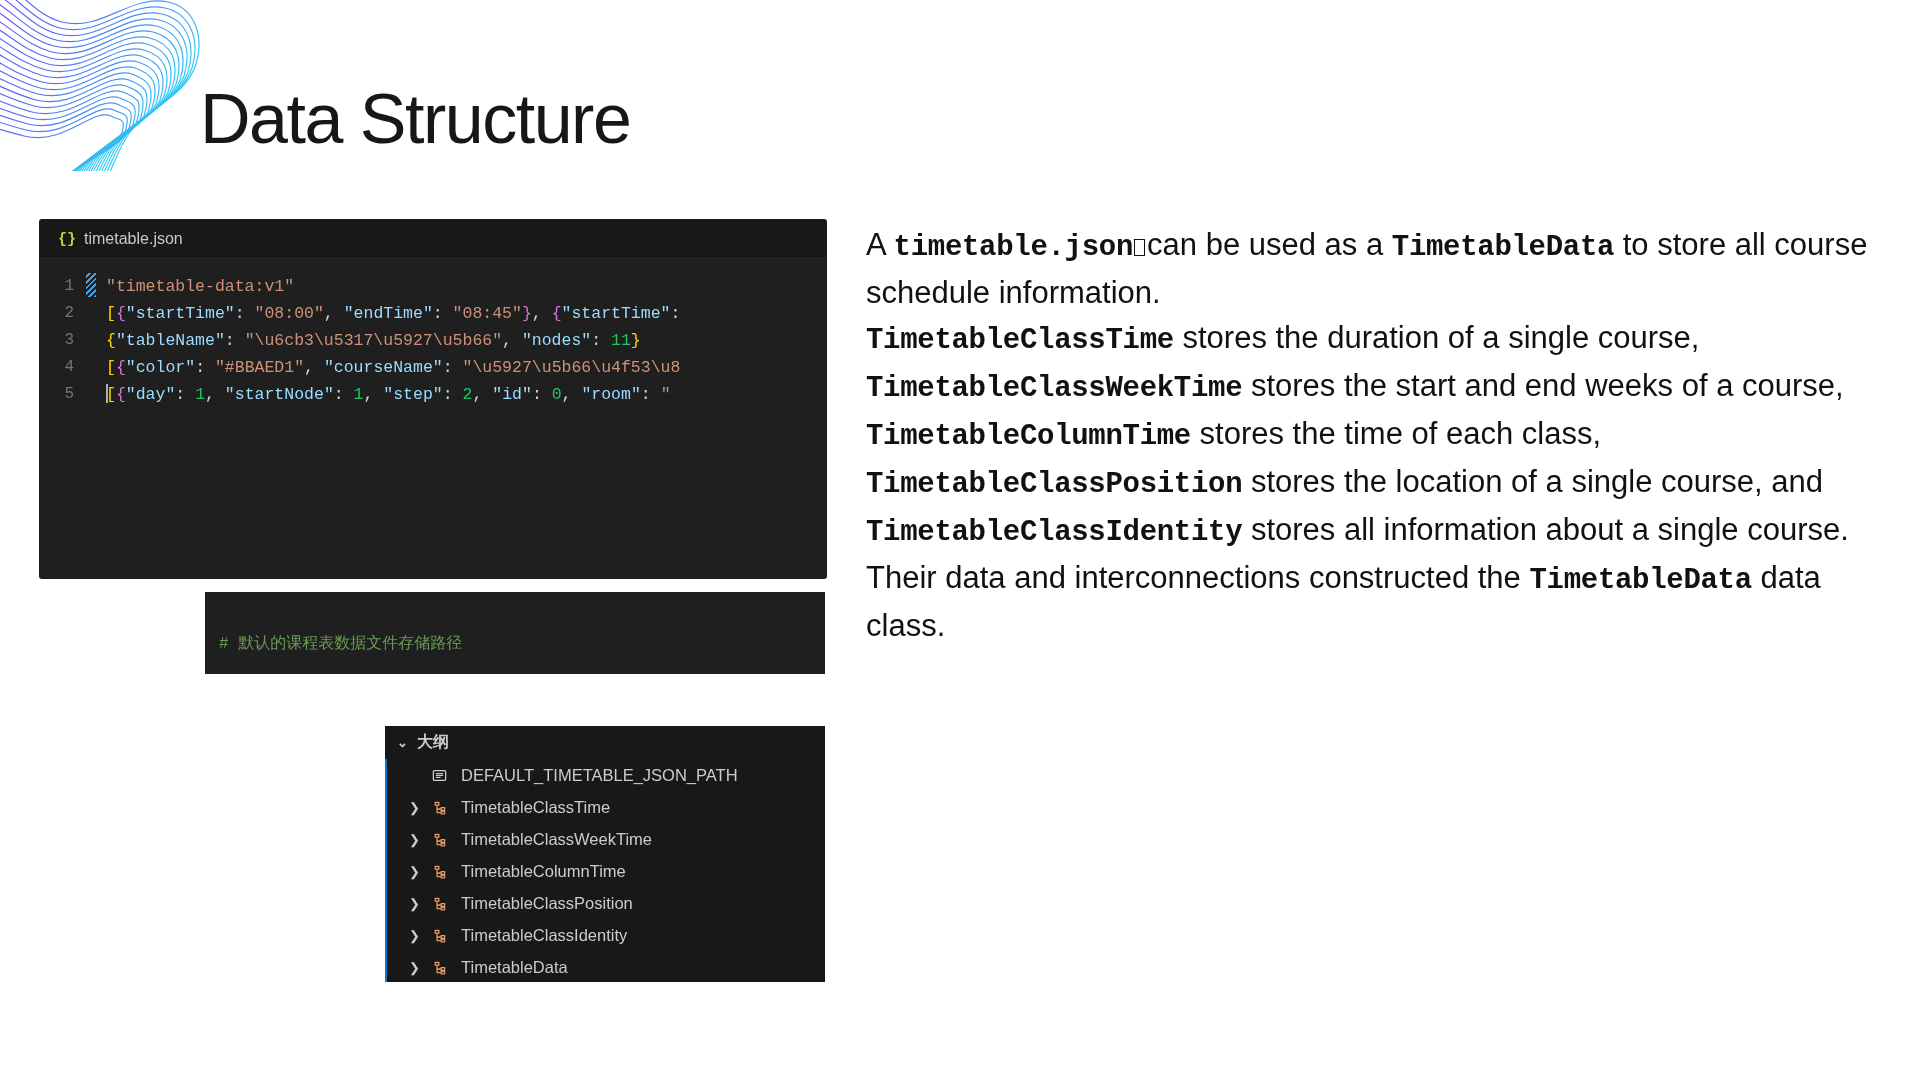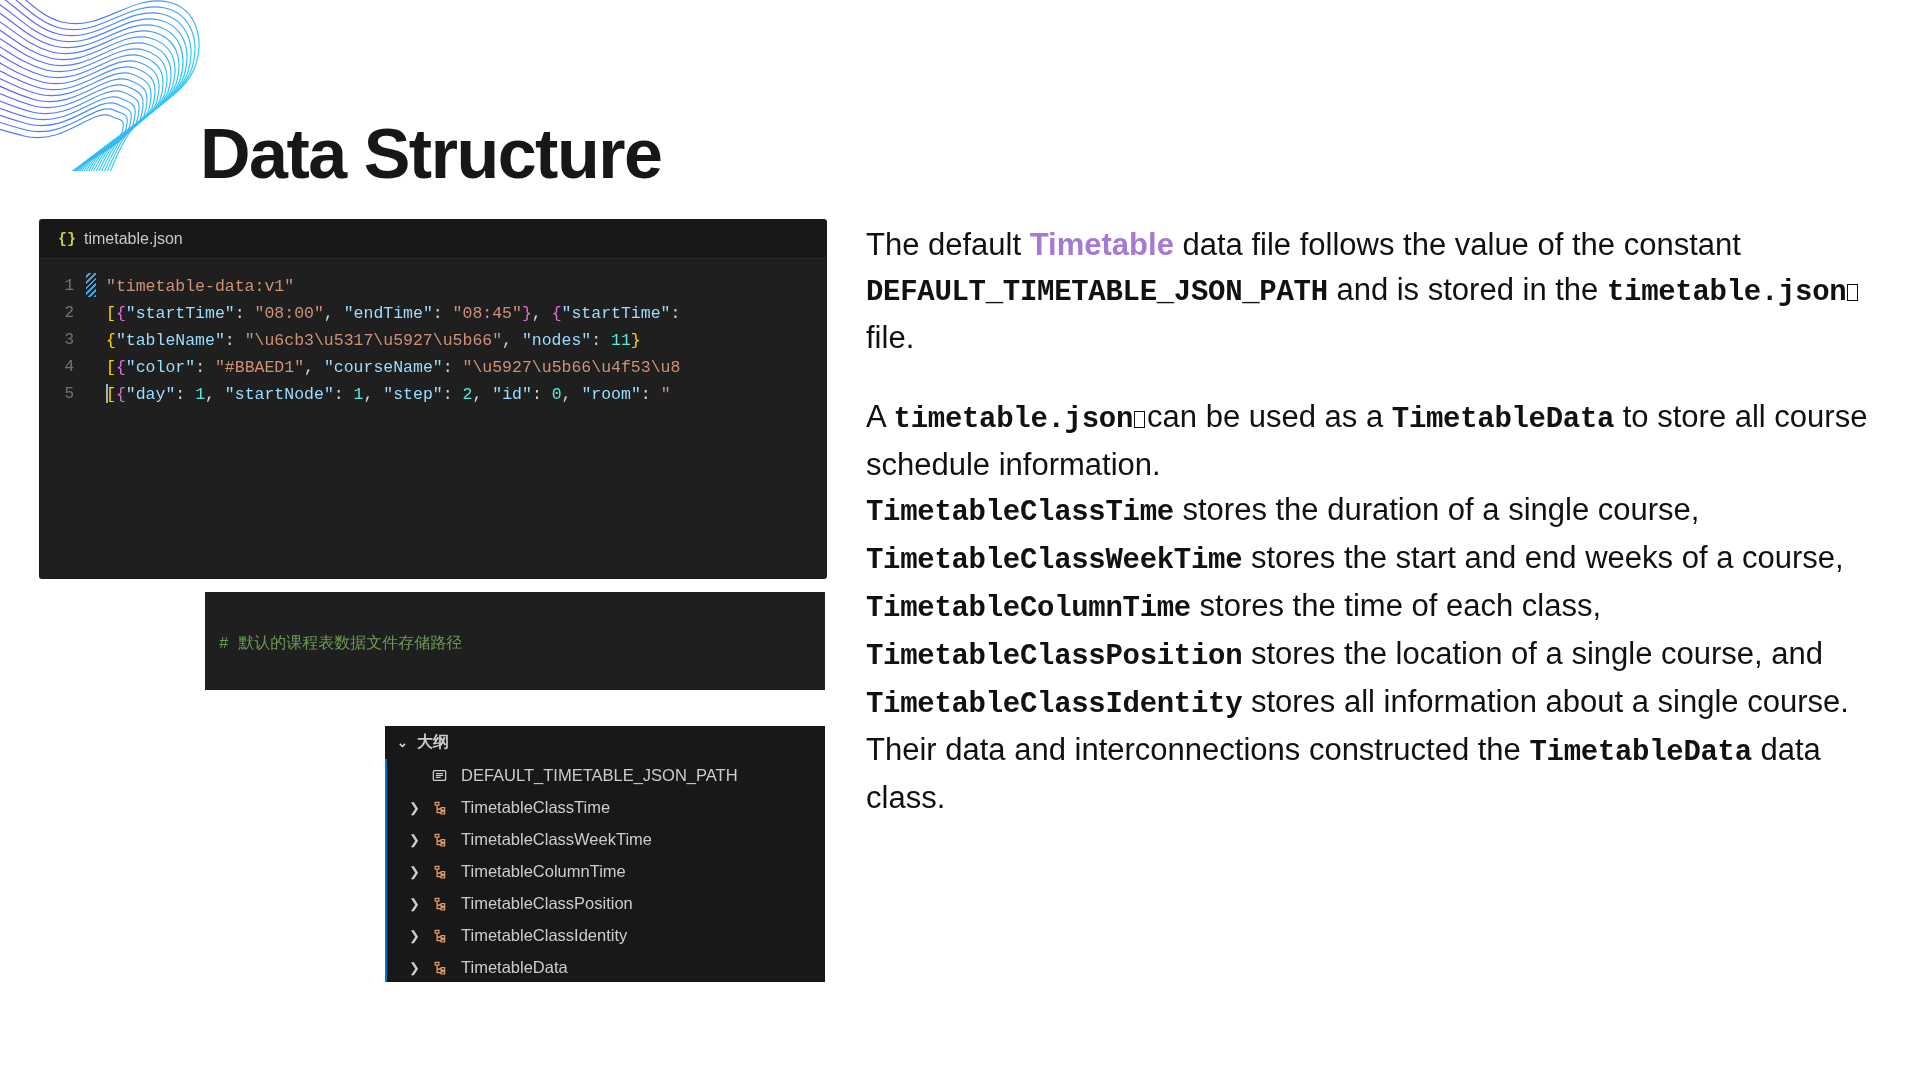--- a/index.html
+++ b/index.html
@@ -11,24 +11,23 @@
     position:relative;
   }
   
   .swirl{
     position:absolute;left:-10px;top:-14px;width:230px;height:185px;
     pointer-events:none;
   }
   
   .page-title{
     position:absolute;left:200px;top:84px;
-    font-size:70px;font-weight:bold;letter-spacing:-1.5px;
+    font-size:70px;font-weight:normal;letter-spacing:-1.5px;
     color:#17171a;line-height:1;
     font-family:"Liberation Sans",sans-serif;
-    margin-top:35px;
   }
   
   .json-editor{
     position:absolute;left:40px;top:220px;width:786px;height:358px;
     background:#1f1f1f;border-radius:2px;overflow:hidden;
     box-shadow:0 0 0 1px #1b1b1b;
   }
   .json-editor .tabbar{
     height:38px;background:#181818;display:flex;align-items:center;
     padding-left:14px;border-bottom:1px solid #2b2b2b;
@@ -50,29 +49,29 @@
     padding-right:12px;box-sizing:border-box;font-size:16px;
   }
   .gutter-mark{width:10px;min-width:10px;}
   .gutter-mark.folded{
     background:repeating-linear-gradient(135deg,#1f1f1f 0 2px,#4a9eda 2px 4px);
     height:24px;
   }
   .code-text{padding-left:10px;}
   .t-key{color:#9cdcfe;}
   .t-str{color:#ce9178;}
-  .t-num{color:#5eead4;}
+  .t-num{color:#22c55e;}
   .t-brace-y{color:#ffd700;}
   .t-brace-p{color:#da70d6;}
   .t-plain{color:#d4d4d4;}
   .cursor-bar{display:inline-block;width:2px;height:19px;background:#aeafad;vertical-align:-4px;margin-right:-2px;}
 
   
   .py-snippet{
-    position:absolute;left:205px;top:592px;width:620px;height:98px;
+    position:absolute;left:205px;top:592px;width:620px;height:82px;
     background:#1f1f1f;overflow:hidden;
     font-family:"Liberation Mono",monospace;font-size:16px;line-height:27px;
     padding:12px 0 0 14px;box-sizing:border-box;white-space:pre;
   }
   .py-comment{color:#6a9955;}
 
   
   .outline{
     position:absolute;left:385px;top:726px;width:440px;height:256px;
     background:#181818;overflow:hidden;
@@ -251,16 +250,15 @@
             <path d="M9.6 11.6h3.2v2.4H9.6z" fill="none" stroke="#e8985a" stroke-width="1.2"></path>
             <path d="M5.7 5.8v7h3.9M5.7 9.4h3.9" fill="none" stroke="#e8985a" stroke-width="1.2"></path>
           </svg>
         </span>
         <span>TimetableData</span>
       </div>
     </div>
 </div>
 
 <div class="body-copy">
-  <p><span>The default </span><span class="hl">Timetable</span><span> data file follows the value of the constant </span><span class="mono">DEFAULT_TIMETABLE_JSON_PATH</span><span> and is stored in the </span><span class="mono">timetable.json</span><span class="tofu"></span><span>file.</span></p>
 
   <p><span>A </span><span class="mono">timetable.json</span><span class="tofu"></span><span>can be used as a </span><span class="mono">TimetableData</span><span> to store all course schedule information.</span><br><span class="mono">TimetableClassTime</span><span> stores the duration of a single course, </span><span class="mono">TimetableClassWeekTime</span><span> stores the start and end weeks of a course, </span><span class="mono">TimetableColumnTime</span><span> stores the time of each class, </span><span class="mono">TimetableClassPosition</span><span> stores the location of a single course, and </span><span class="mono">TimetableClassIdentity</span><span> stores all information about a single course.</span><br><span>Their data and interconnections constructed the </span><span class="mono">TimetableData</span><span> data class.</span></p>
 </div>
 
 </body></html>

